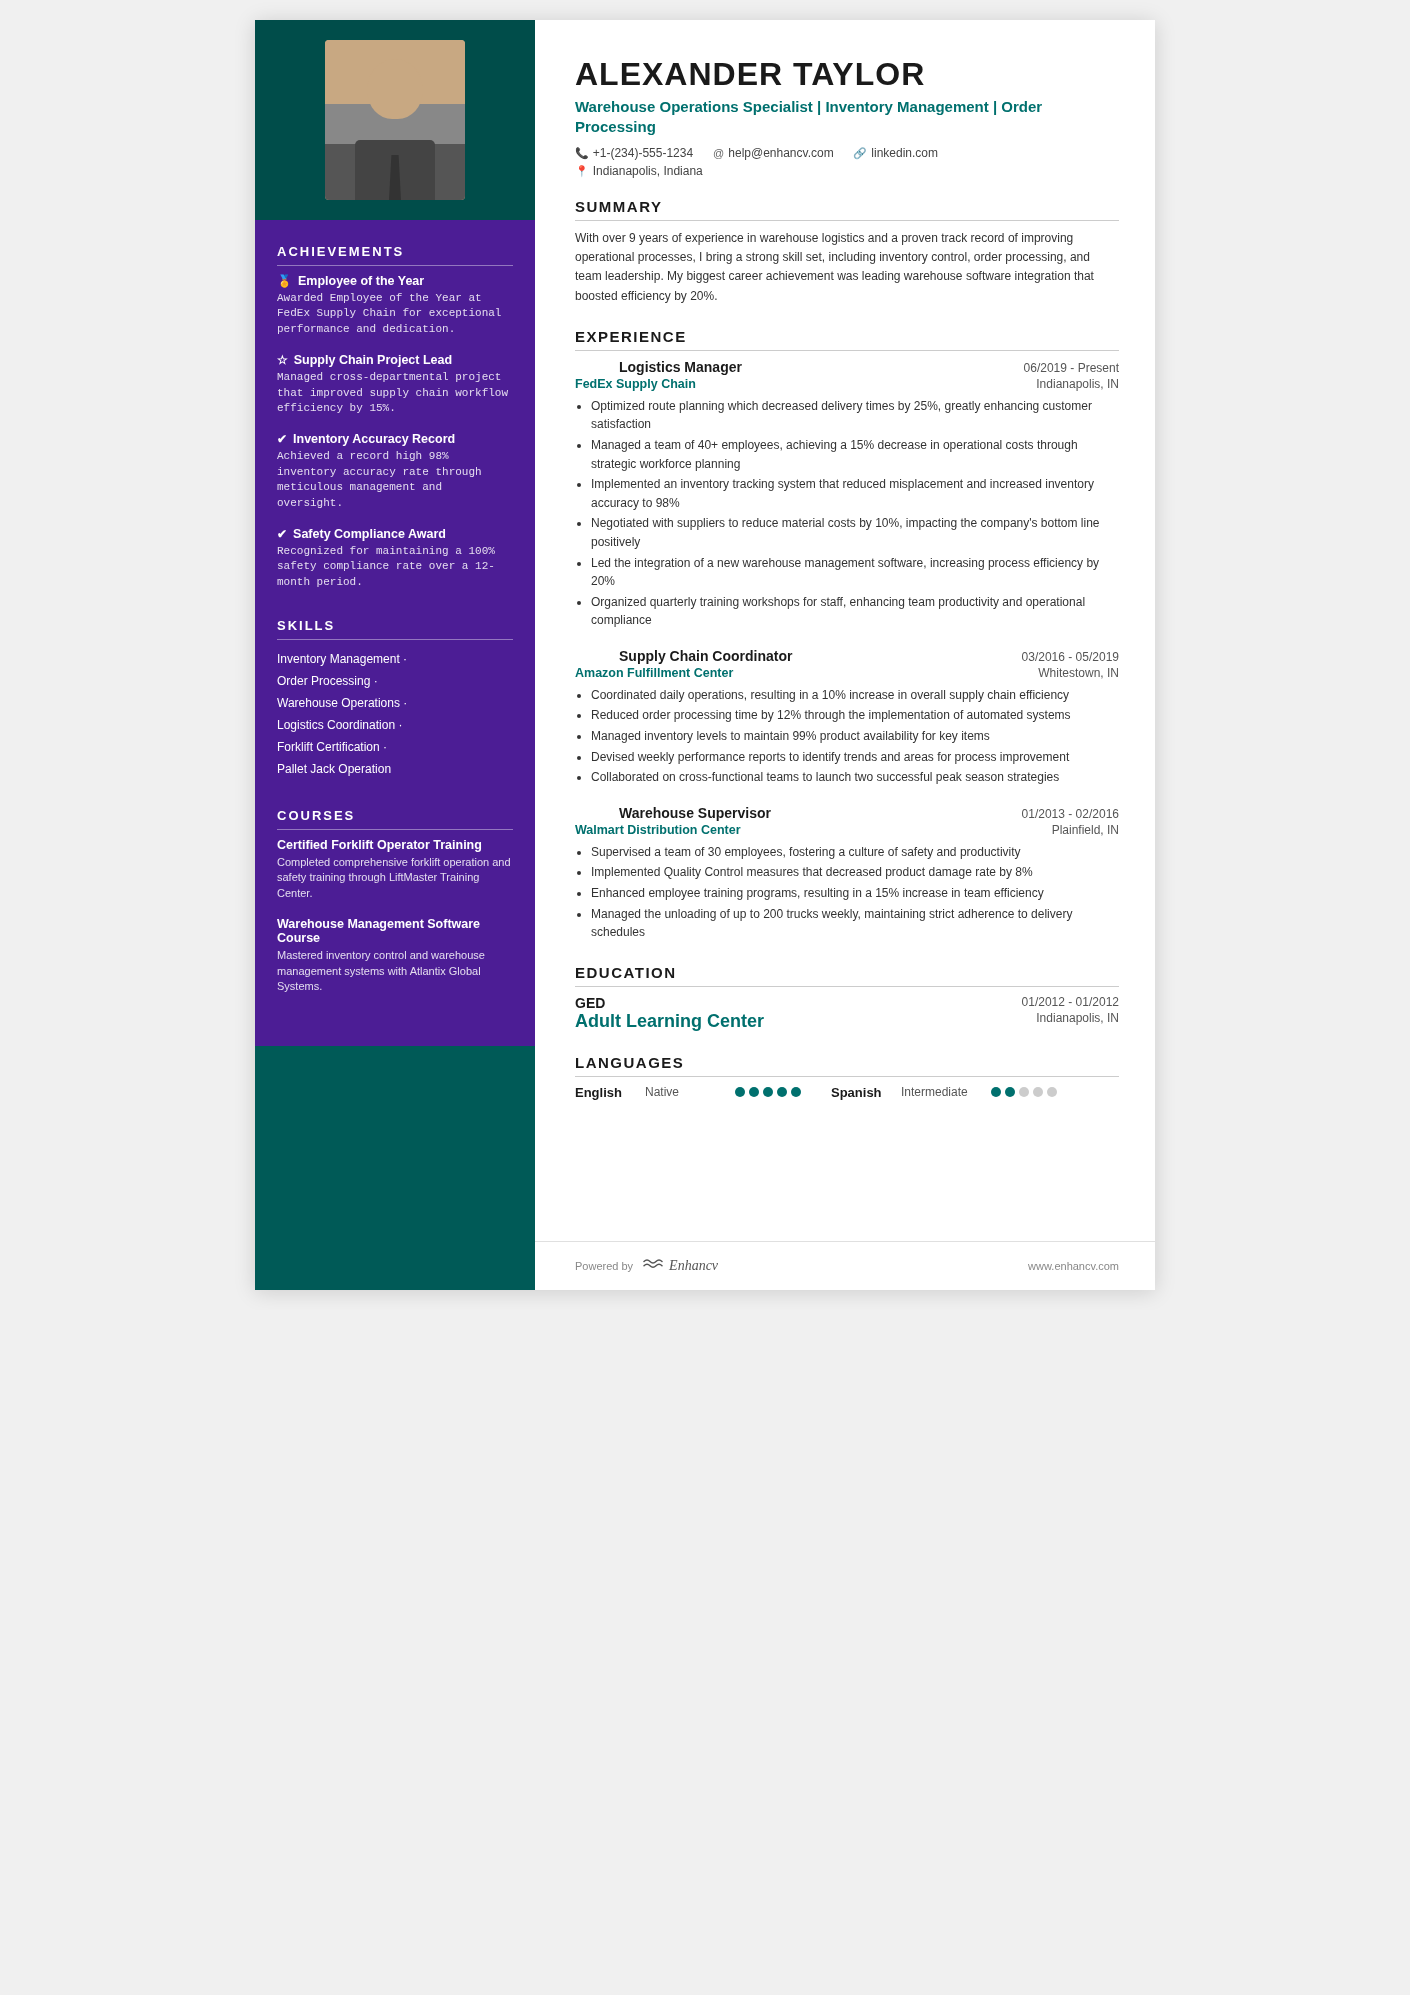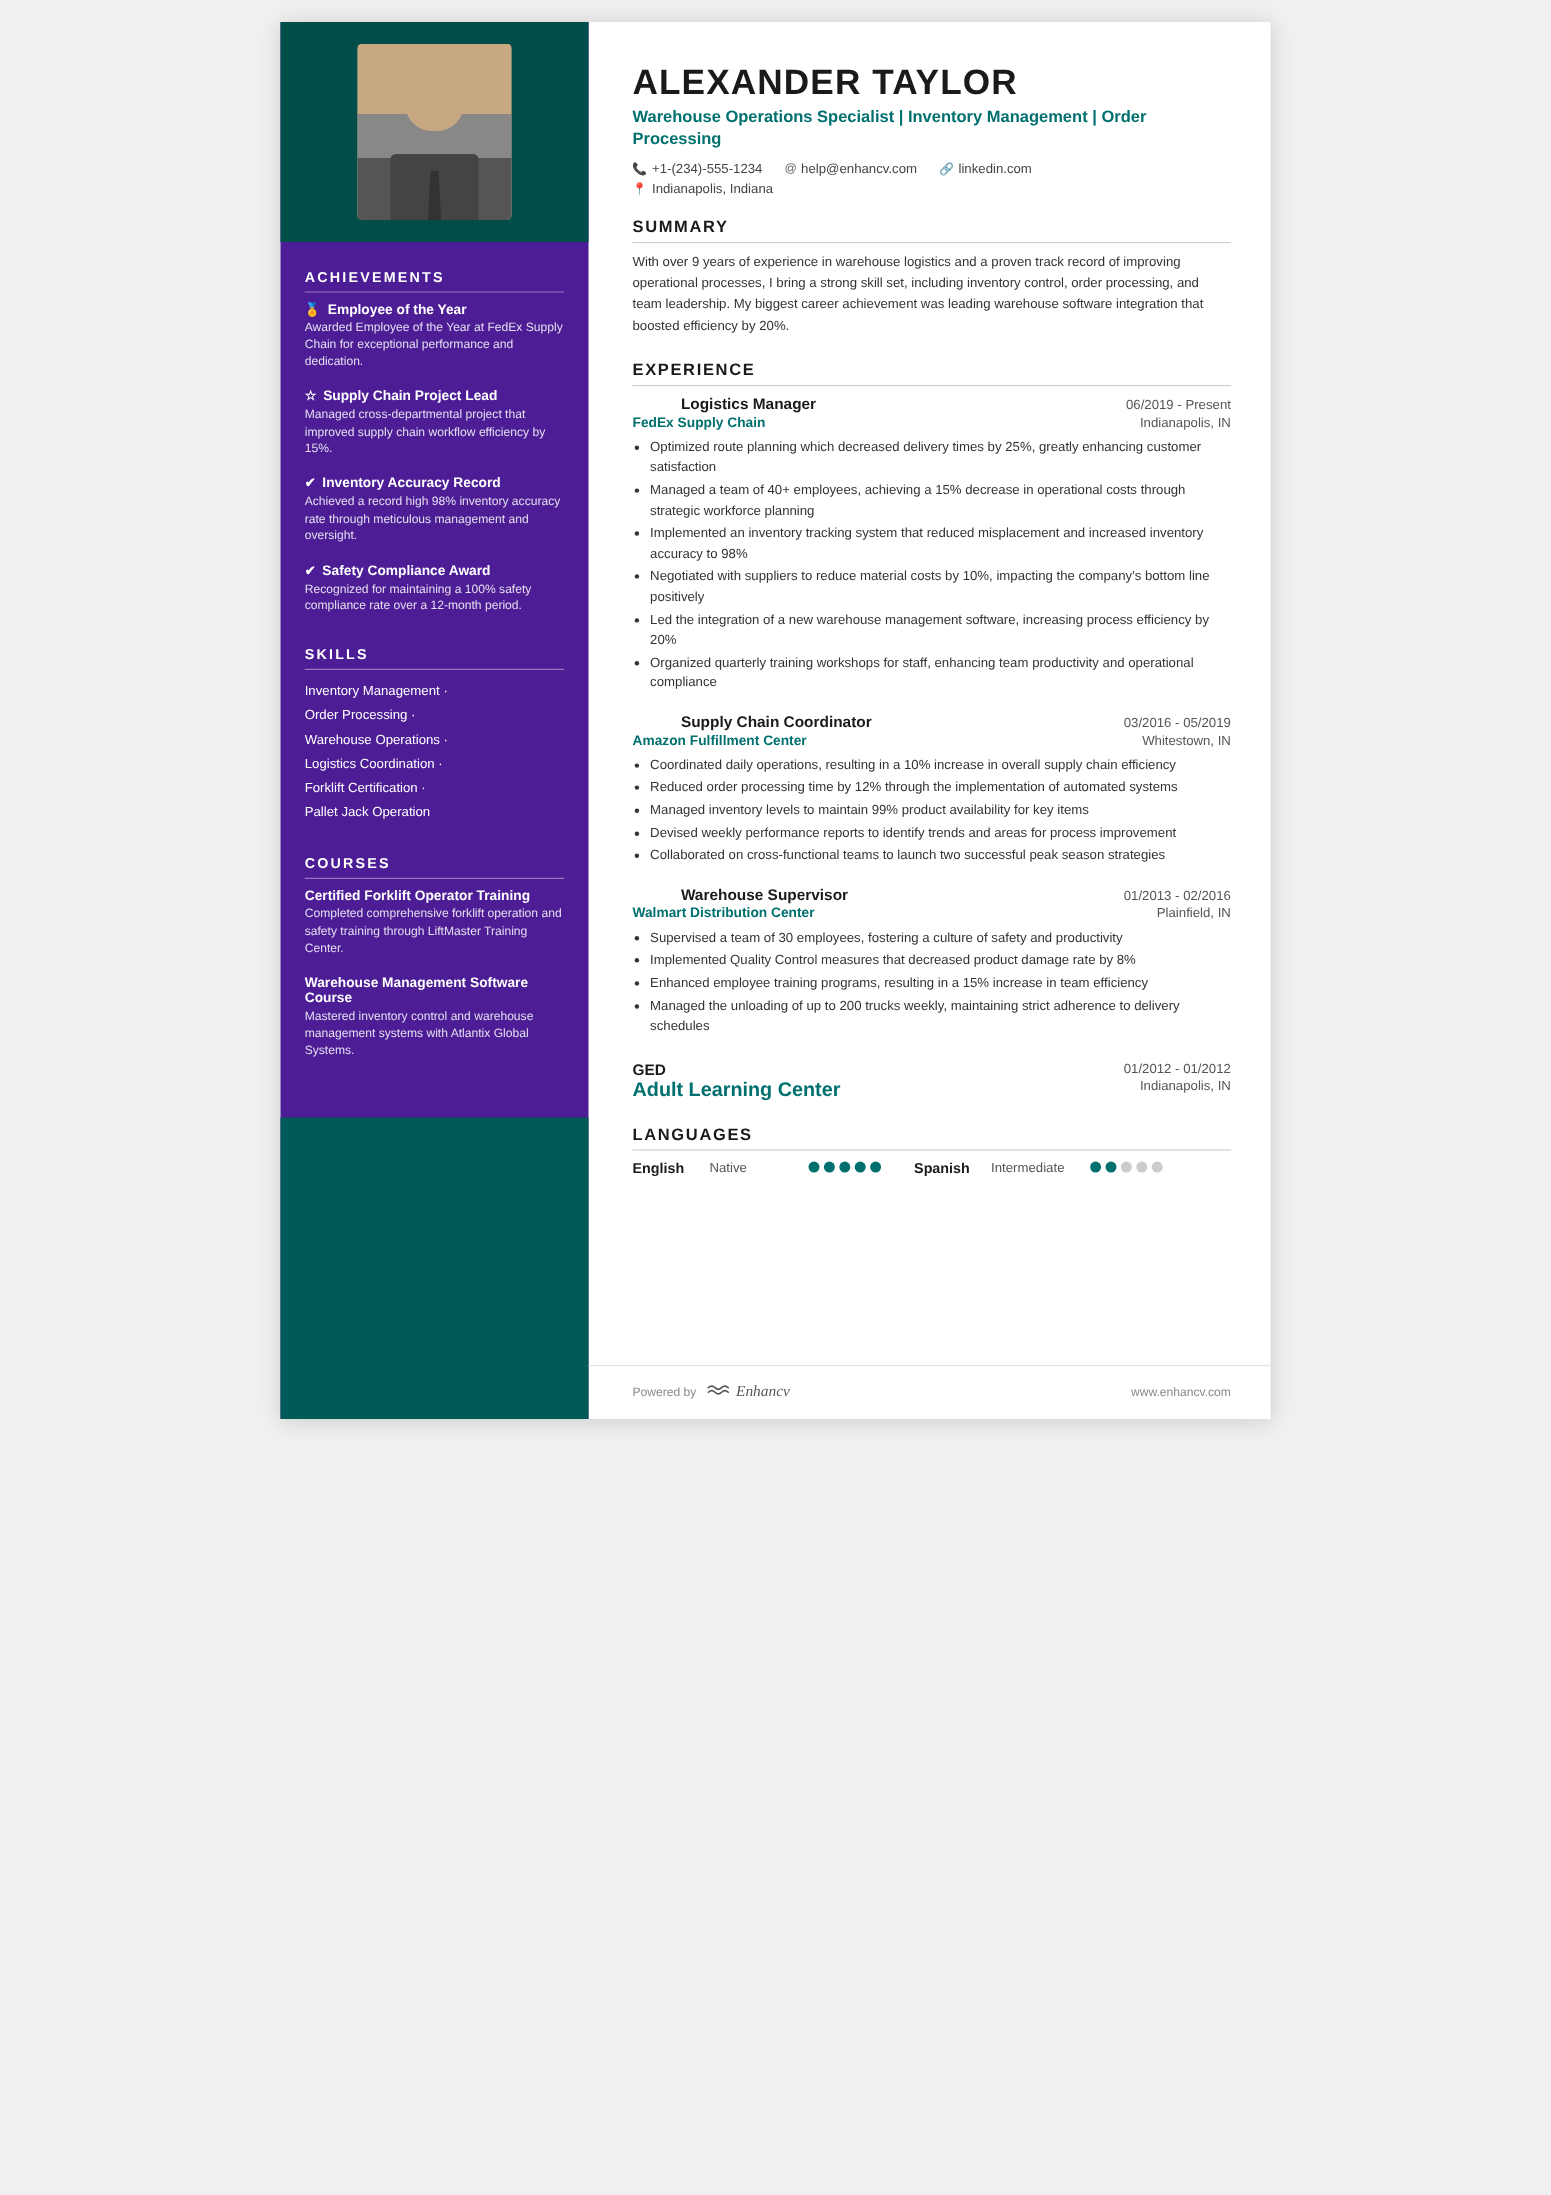--- a/index.html
+++ b/index.html
@@ -113,21 +113,21 @@
       gap: 6px;
       font-family: 'Arial', sans-serif;
     }
     .achievement-icon {
       font-size: 12px;
     }
     .achievement-desc {
       font-size: 11px;
       color: rgba(255,255,255,0.85);
       line-height: 1.4;
-      font-family: Liberation Sans, sans-serif;
+      font-family: Liberation Mono, monospace;
     }
     .skill-item {
       font-size: 12px;
       color: #fff;
       padding: 4px 0;
       font-family: 'Arial', sans-serif;
     }
     .course-item {
       margin-bottom: 16px;
     }
@@ -527,20 +527,21 @@
           <ul class="exp-bullets">
             <li>Supervised a team of 30 employees, fostering a culture of safety and productivity</li>
             <li>Implemented Quality Control measures that decreased product damage rate by 8%</li>
             <li>Enhanced employee training programs, resulting in a 15% increase in team efficiency</li>
             <li>Managed the unloading of up to 200 trucks weekly, maintaining strict adherence to delivery schedules</li>
           </ul>
         </div>
       </div>
 
       <div class="section">
+        <div class="section-title">EDUCATION</div>
         <div class="edu-entry">
           <div class="edu-header">
             <span class="edu-degree">GED</span>
             <span class="edu-date">01/2012 - 01/2012</span>
           </div>
           <div class="edu-sub">
             <span class="edu-school">Adult Learning Center</span>
             <span class="edu-loc">Indianapolis, IN</span>
           </div>
         </div>

